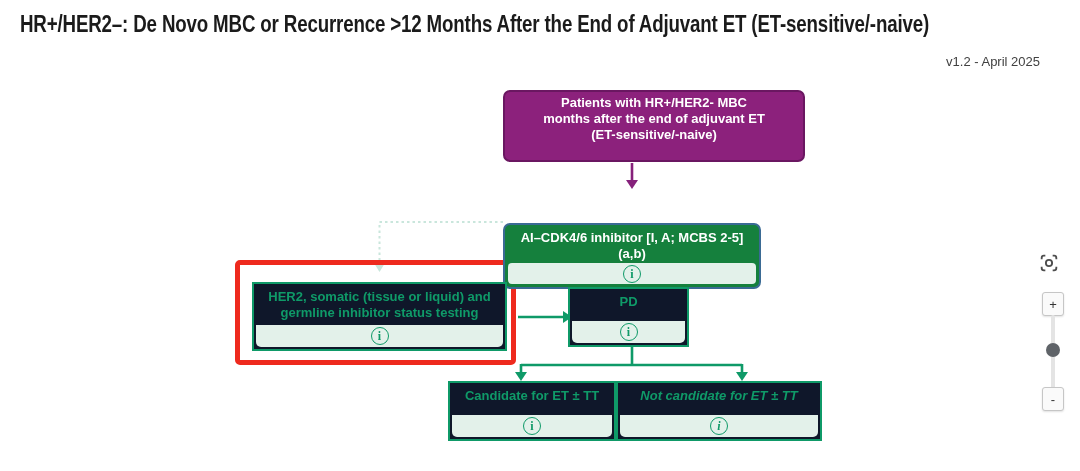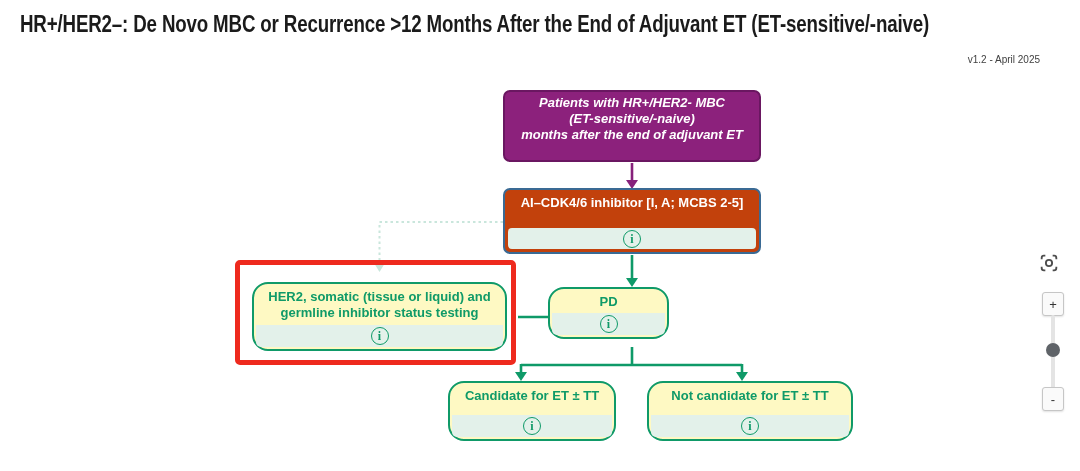--- a/index.html
+++ b/index.html
@@ -13,42 +13,42 @@
 
   
   .page-title {
     position: absolute; left: 20px; top: 10px;
     font-size: 24px; font-weight: 700; color: #1b1b1b;
     white-space: nowrap; letter-spacing: -0.2px;
     transform: scaleX(0.78); transform-origin: 0 0;
   }
   .version {
     position: absolute; top: 54px; right: 40px;
-    font-size: 10px; color: #414141;
+    font-size: 13px; color: #414141;
   }
 
   
   svg.connectors { position: absolute; left: 0; top: 0; z-index: 1; }
 
   
   .node {
     position: absolute; z-index: 3; border-radius: 7px;
     text-align: center; font-weight: 700; font-size: 13px; line-height: 16px;
   }
   .node .body { position: relative; padding-top: 5px; }
   .node-purple {
     background: #8C217C; border: 2px solid #6A1761; color: #ffffff;
     padding-top: 3px;
   }
   .node-blue {
-    background: #c2410c; border: 2px solid #3A6A94; color: #ffffff;
+    background: #15803d; border: 2px solid #3A6A94; color: #ffffff; margin-top: 35px;
   }
   .node-green {
-    background: #fef9c3; border: 2.5px solid #0F9A68; color: #0F9A68;
-    border-radius: 16px;
+    background: #0f172a; border: 2.5px solid #0F9A68; color: #0F9A68;
+    border-radius: 0;
   }
   .footer-bar {
     position: absolute; left: 2px; right: 2px; bottom: 2px; height: 22px;
     background: #E3F1EA; border-radius: 0 0 5px 5px;
     display: flex; align-items: center; justify-content: center;
     cursor: pointer;
   }
   .node-blue .footer-bar { left: 3px; right: 3px; bottom: 3px; height: 21px; border-radius: 4px; }
   .info-circle {
     width: 18px; height: 18px; border: 1.6px solid #0F9A68; border-radius: 50%;
@@ -124,64 +124,65 @@
       <line x1="521" y1="365" x2="742" y2="365" stroke="#0F9A68" stroke-width="2.6"></line>
       <line x1="521" y1="364" x2="521" y2="373" stroke="#0F9A68" stroke-width="2.6"></line>
       <polygon points="515,372 527,372 521,381" fill="#0F9A68"></polygon>
       <line x1="742" y1="364" x2="742" y2="373" stroke="#0F9A68" stroke-width="2.6"></line>
       <polygon points="736,372 748,372 742,381" fill="#0F9A68"></polygon>
     </g>
   </svg>
 
   <div class="highlight-rect"></div>
 
-  <div class="node node-purple" style="left:503px; top:90px; width:258px; height:72px;font-style:italic;">
+  <div class="node node-purple" style="left:503px; top:90px; width:302px; height:72px;">
     <div>Patients with HR+/HER2- MBC</div>
+    <div>months after the end of adjuvant ET</div>
     <div>(ET-sensitive/-naive)</div>
-    <div>months after the end of adjuvant ET</div>
   </div>
 
   <div class="node node-blue" style="left:503px; top:188px; width:258px; height:66px;">
     <div class="body">
       <div>AI–CDK4/6 inhibitor [I, A; MCBS 2-5]</div>
+      <div>(a,b)</div>
     </div>
     <div class="footer-bar">
       <span class="info-circle">i</span>
     </div>
   </div>
 
   <div class="node node-green" style="left:252px; top:282px; width:255px; height:69px;">
     <div class="body">
       <div>HER2, somatic (tissue or liquid) and</div>
       <div>germline inhibitor status testing</div>
     </div>
     <div class="footer-bar">
       <span class="info-circle">i</span>
     </div>
   </div>
 
-  <div class="node node-green" style="left:548px; top:287px; width:121px; height:52px;">
+  <div class="node node-green" style="left:568px; top:287px; width:121px; height:60px;">
     <div class="body">
       <div>PD</div>
     </div>
     <div class="footer-bar">
       <span class="info-circle">i</span>
     </div>
   </div>
 
   <div class="node node-green" style="left:448px; top:381px; width:168px; height:60px;">
     <div class="body">
       <div>Candidate for ET ± TT</div>
     </div>
     <div class="footer-bar">
       <span class="info-circle">i</span>
     </div>
   </div>
 
-  <div class="node node-green" style="left:647px; top:381px; width:206px; height:60px;">
+  <div class="node node-green" style="left:616px; top:381px; width:206px; height:60px;font-style:italic;">
     <div class="body">
       <div>Not candidate for ET ± TT</div>
     </div>
     <div class="footer-bar">
       <span class="info-circle">i</span>
     </div>
   </div>
 
   <div class="controls">
     <button class="focus-btn">

